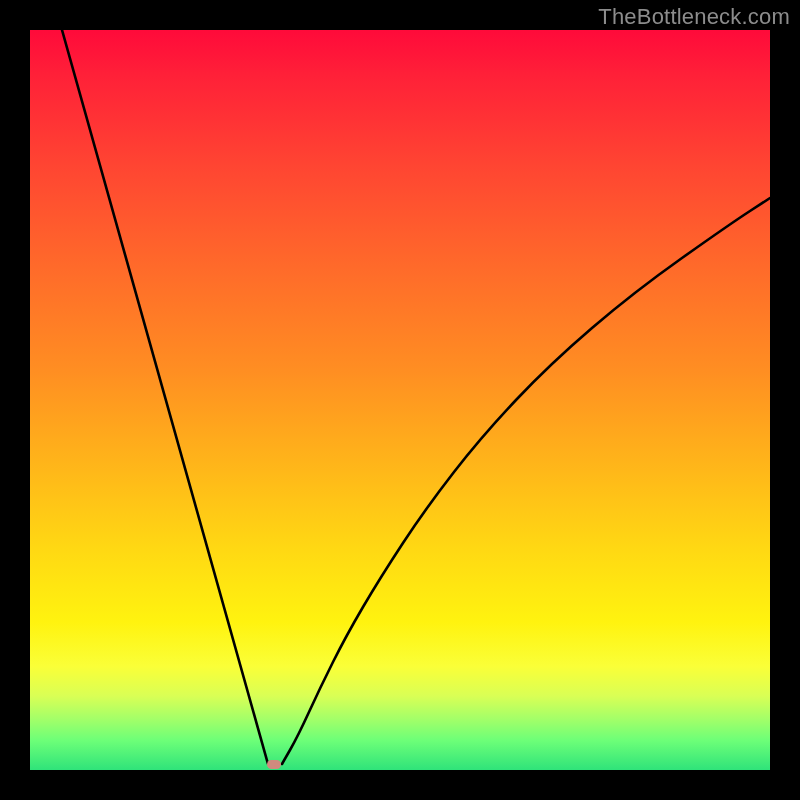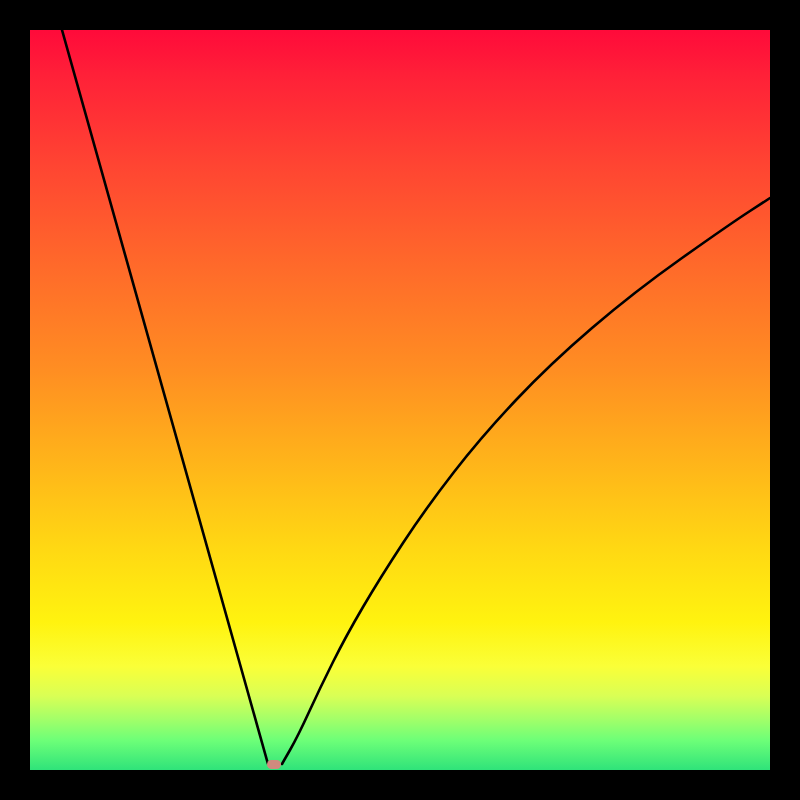--- a/index.html
+++ b/index.html
@@ -65,20 +65,21 @@
     font-size: 22px;
     font-weight: 500;
     letter-spacing: 0.2px;
     user-select: none;
   }
 </style>
 </head>
 <body>
 
 <div class="frame">
+  <div class="watermark">TheBottleneck.com</div>
 
   <div class="plot">
 
     <svg class="curve-svg" viewBox="0 0 740 740">
       <path id="left-path" fill="none" stroke="#000" stroke-width="2.6" stroke-linecap="round" d="M 32 0 L 238 734"></path>
       <path id="right-path" fill="none" stroke="#000" stroke-width="2.6" stroke-linecap="round" d="M 252 734 Q 252 734 260 720 Q 268 706 279 682 Q 290 658 303 632 Q 316 606 333 577 Q 350 548 373 513 Q 396 478 424 442 Q 452 406 486 370 Q 520 334 562 298 Q 604 262 652 228 Q 700 194 720 181 T 740 168"></path>
     </svg>
 
     <div id="dip-dot" class="dip-dot" style="left: 237px; top: 730px;"></div>
 

